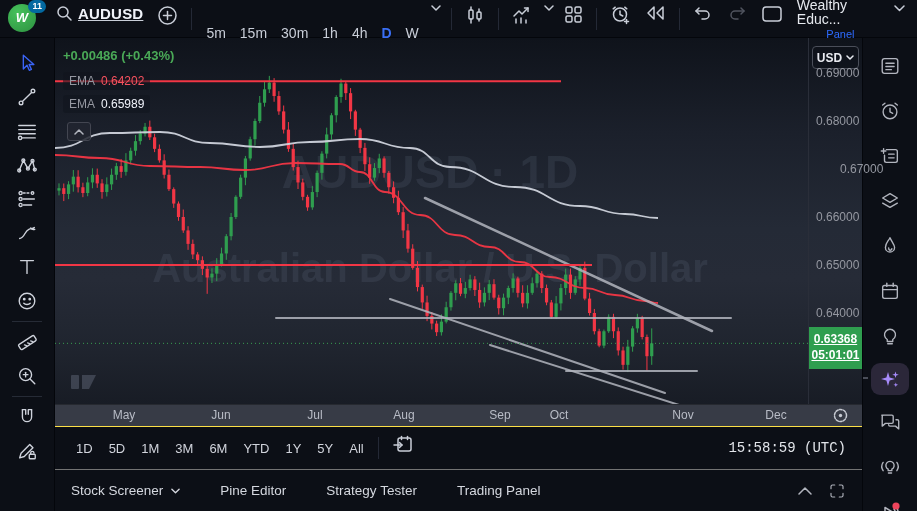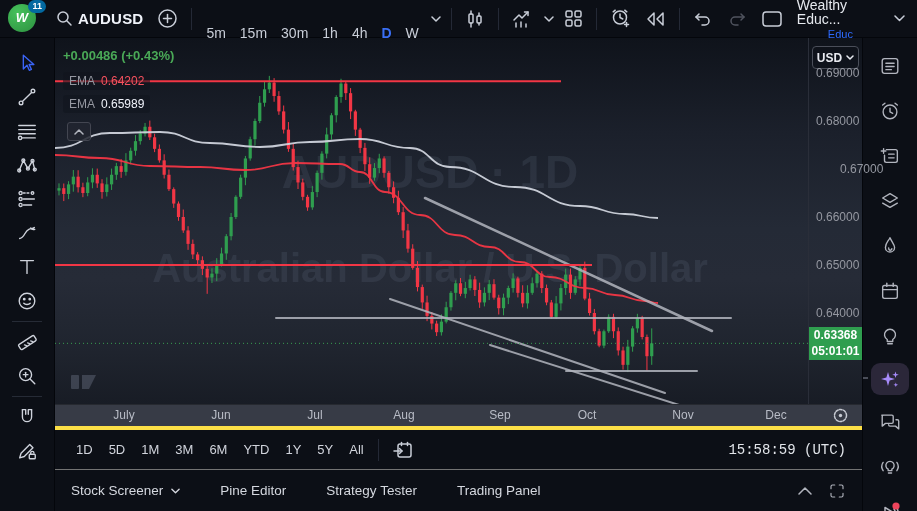--- a/index.html
+++ b/index.html
@@ -9,23 +9,23 @@
 
   
   #topbar { height:38px; flex:0 0 38px; display:flex; align-items:center; padding:0 10px 0 8px;
             background:#0c0f16; border-bottom:1px solid #04060b; gap:2px; }
   .logo-wrap { position:relative; width:30px; height:30px; margin-right:10px; flex:0 0 auto; }
   .logo-circle { width:28px; height:28px; border-radius:50%; background:radial-gradient(circle at 35% 30%, #46c15b, #2d9140);
                  display:flex; align-items:center; justify-content:center; color:#fff;
                  font-style:italic; font-weight:bold; font-size:13px; }
   .badge { position:absolute; top:-4px; right:-8px; background:#0369a1; color:#fff; font-size:9px;
            font-weight:bold; border-radius:8px; padding:2px 4px; line-height:1; }
-  .tb-btn { display:flex; align-items:center; gap:5px; height:28px; padding:0 6px; border:none;
+  .tb-btn { display:flex; align-items:flex-start; gap:5px; height:28px; padding:0 6px; border:none;
             background:transparent; color:#c9ced8; border-radius:4px; font-size:14px; cursor:pointer;
-            font-family:inherit; }
+            font-family:inherit;text-decoration:underline; }
   .symbol { font-size:15px; font-weight:bold; color:#f0f3fa; letter-spacing:.2px; }
   .tb-divider { width:1px; height:22px; background:#242936; margin:0 5px; flex:0 0 1px; }
   .tf-btn { border:none; background:transparent; color:#c9ced8; font-size:14px; padding:0 7px;
             height:28px; border-radius:4px; cursor:pointer; font-family:inherit; }
   .tf-btn.active { color:#3a6ff5; font-weight:bold; }
   .dim { color:#50545f; }
   .save-group { margin-left:auto; display:flex; align-items:center; gap:8px; }
   .layout-name { display:flex; flex-direction:column; align-items:center; line-height:1; }
   .layout-name .nm { font-size:14px; color:#e6e9ef; }
   .layout-name .sv { font-size:11px; color:#2e6bff; margin-top:3px; }
@@ -72,30 +72,30 @@
                      display:flex; align-items:center; justify-content:center; cursor:pointer; z-index:3; }
   #tv-wmark { position:absolute; left:14px; top:330px; opacity:.55; }
 
   #price-axis { position:relative; width:54px; flex:0 0 54px; border-left:1px solid #2a2e39;
                 font-size:12px; color:#9598a1; }
   .pa-label { position:absolute; left:7px; white-space:nowrap; }
   #usd-btn { position:absolute; left:3px; top:8px; width:47px; height:23px; border:1px solid #4a4e59;
              border-radius:4px; background:rgba(12,15,22,0.35); color:#e8eaf0; font-weight:bold;
              font-size:12px; display:flex; align-items:center; justify-content:center; gap:4px;
              cursor:pointer; font-family:inherit; }
-  #price-tag { position:absolute; left:0; right:0; top:289px; height:33px; background:#2f9e4f;
+  #price-tag { position:absolute; left:0; right:0; top:289px; height:42px; background:#2f9e4f;
                color:#fff; font-size:12px; font-weight:bold; display:flex; flex-direction:column;
-               align-items:center; justify-content:center; line-height:1.3; }
+               align-items:center; justify-content:center; line-height:1.3;text-decoration:underline; }
 
   #time-axis { height:22px; flex:0 0 22px; background:#373b46; position:relative; font-size:12px;
                color:#b8bcc6; border-top:1px solid rgba(0,0,0,.3); }
   .month { position:absolute; top:3px; transform:translateX(-50%); }
   #axis-gear { position:absolute; right:13px; top:2px; color:#c6cad2; cursor:pointer; }
 
-  #range-bar { height:43px; flex:0 0 43px; background:#0c0f16; border-top:4px solid #fde047;
+  #range-bar { height:43px; flex:0 0 43px; background:#0c0f16; border-top:1px solid #fde047;
                display:flex; align-items:center; padding:0 14px; gap:2px; }
   .range-btn { border:none; background:transparent; color:#d1d4dc; font-size:13px; padding:5px 7px;
                border-radius:4px; cursor:pointer; font-family:inherit; }
   #range-bar .clock { margin-left:auto; font-size:14px; color:#e2e5ea; padding-right:2px;font-family:Liberation Mono, monospace; }
 
   #status-bar { height:42px; flex:0 0 42px; background:#0c0f16; border-top:1px solid #737373;
                 display:flex; align-items:center; padding:0 16px; font-size:13.5px; color:#d5d8df; }
   .sb-item { display:flex; align-items:center; gap:8px; margin-right:40px; cursor:pointer; }
   #status-bar .right { margin-left:auto; display:flex; align-items:center; gap:16px; color:#b2b5be; }
 </style>
@@ -205,21 +205,21 @@
         </svg>
     </button>
     <div class="save-group">
       <button class="tb-btn">
         <svg class="ic" width="22" height="18" viewBox="0 0 22 18">
             <rect x="2" y="2" width="18" height="14" rx="3"></rect>
           </svg>
       </button>
       <div class="layout-name">
         <span class="nm">Wealthy Educ...</span>
-        <span class="sv">Educ</span>
+        <span class="sv">Panel</span>
       </div>
       <button class="tb-btn" style="padding:0 2px;">
         <svg class="ic" width="11" height="7" viewBox="0 0 11 7">
             <polyline points="1,1 5.5,5.5 10,1"></polyline>
           </svg>
       </button>
     </div>
   </header>
 
   <div id="main">
@@ -627,26 +627,26 @@
             </div>
           <div id="price-tag">
             <span>0.63368</span>
             <span>05:01:01</span>
           </div>
         </div>
       </div>
 
       <div id="time-axis">
         <div id="months">
-            <div class="month" style="left: 69px;">July</div>
+            <div class="month" style="left: 69px;">May</div>
             <div class="month" style="left: 166px;">Jun</div>
             <div class="month" style="left: 260px;">Jul</div>
             <div class="month" style="left: 349px;">Aug</div>
             <div class="month" style="left: 445px;">Sep</div>
-            <div class="month" style="left: 532px;">Oct</div>
+            <div class="month" style="left: 504px;">Oct</div>
             <div class="month" style="left: 628px;">Nov</div>
             <div class="month" style="left: 721px;">Dec</div>
           </div>
         <span id="axis-gear">
           <svg class="ic" width="17" height="17" viewBox="0 0 17 17">
               <circle cx="8.5" cy="8.5" r="6" stroke-dasharray="2.4 1.4"></circle>
               <circle cx="8.5" cy="8.5" r="1.7" fill="currentColor" stroke="none"></circle>
             </svg>
         </span>
       </div>

